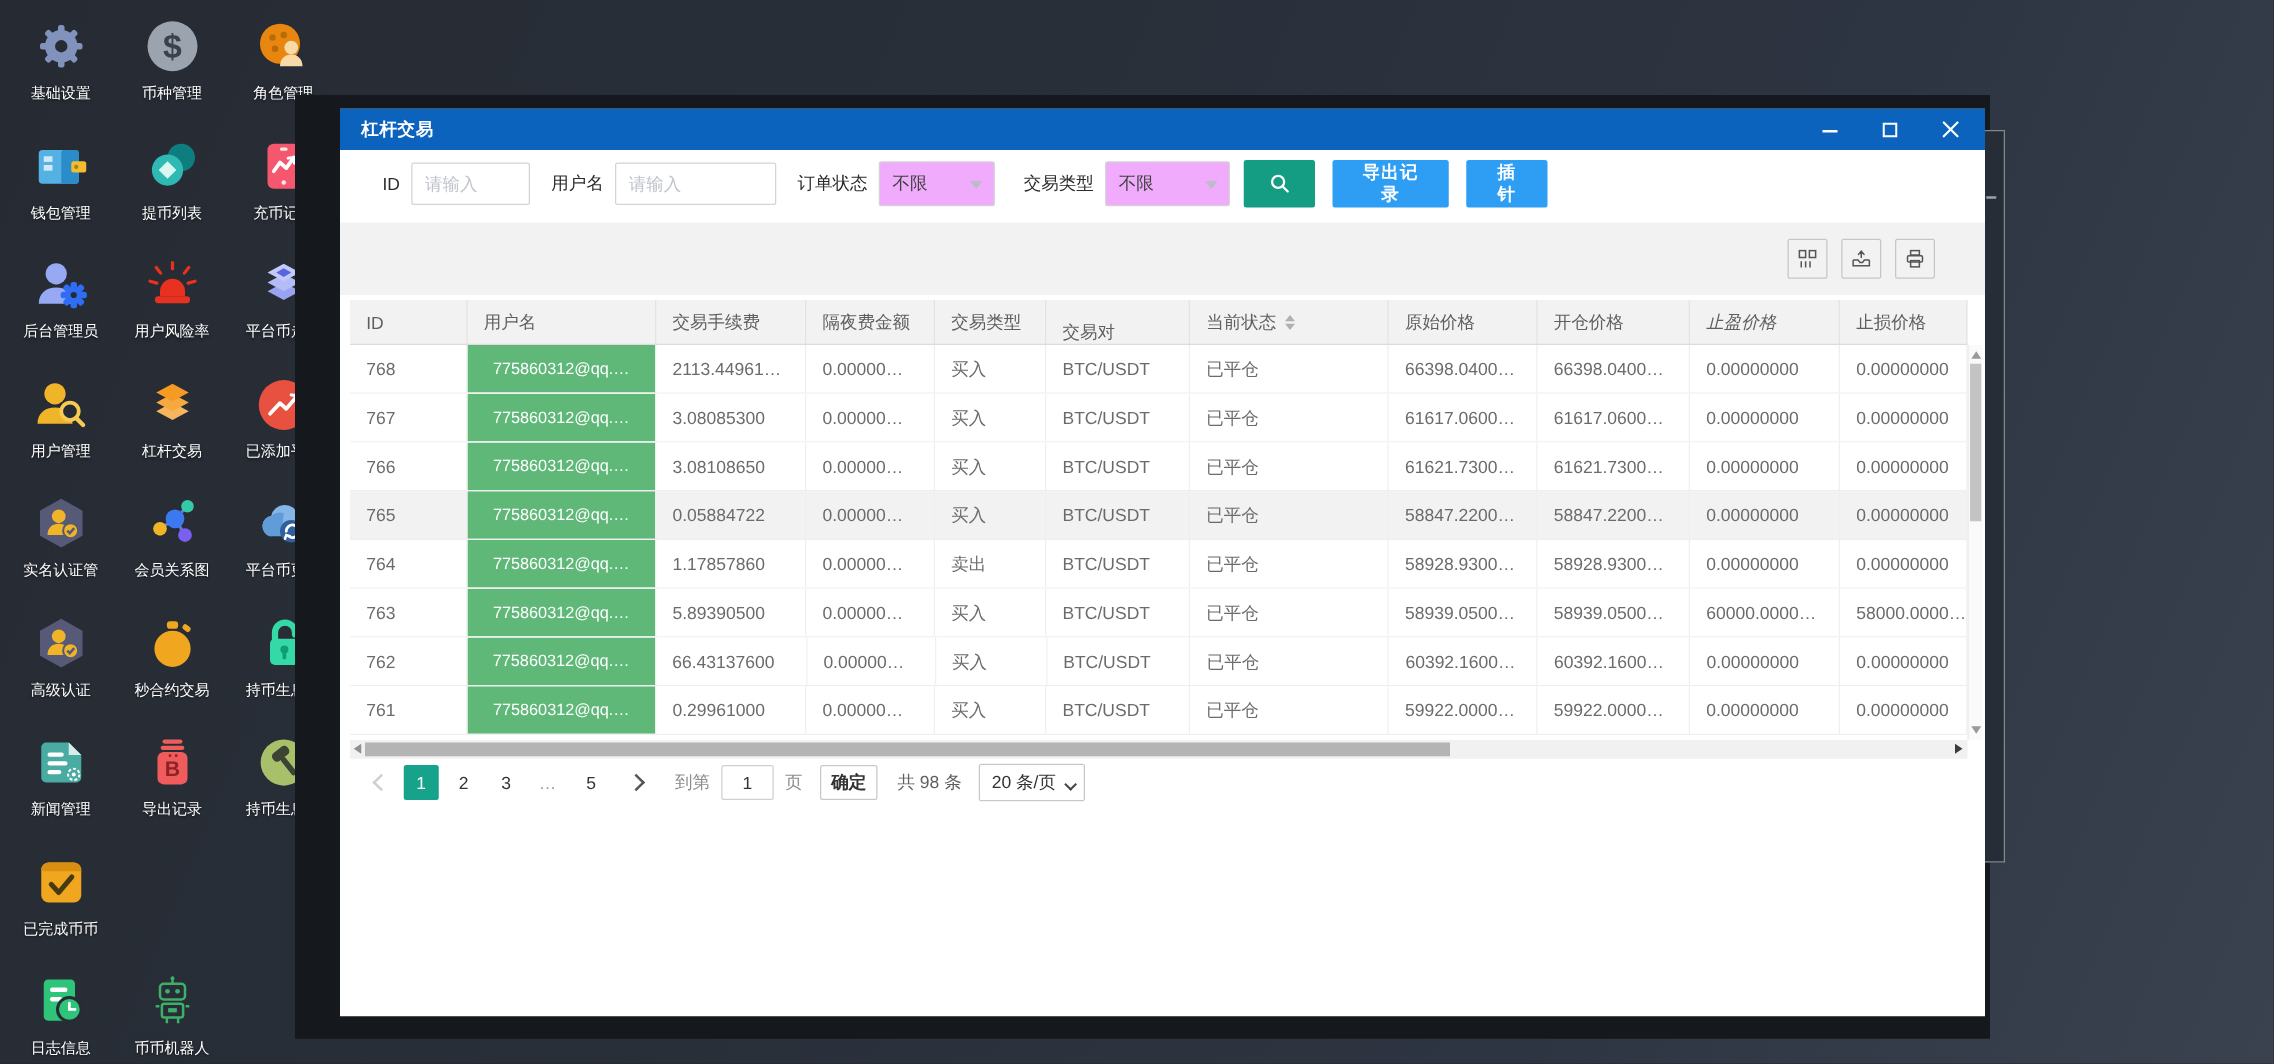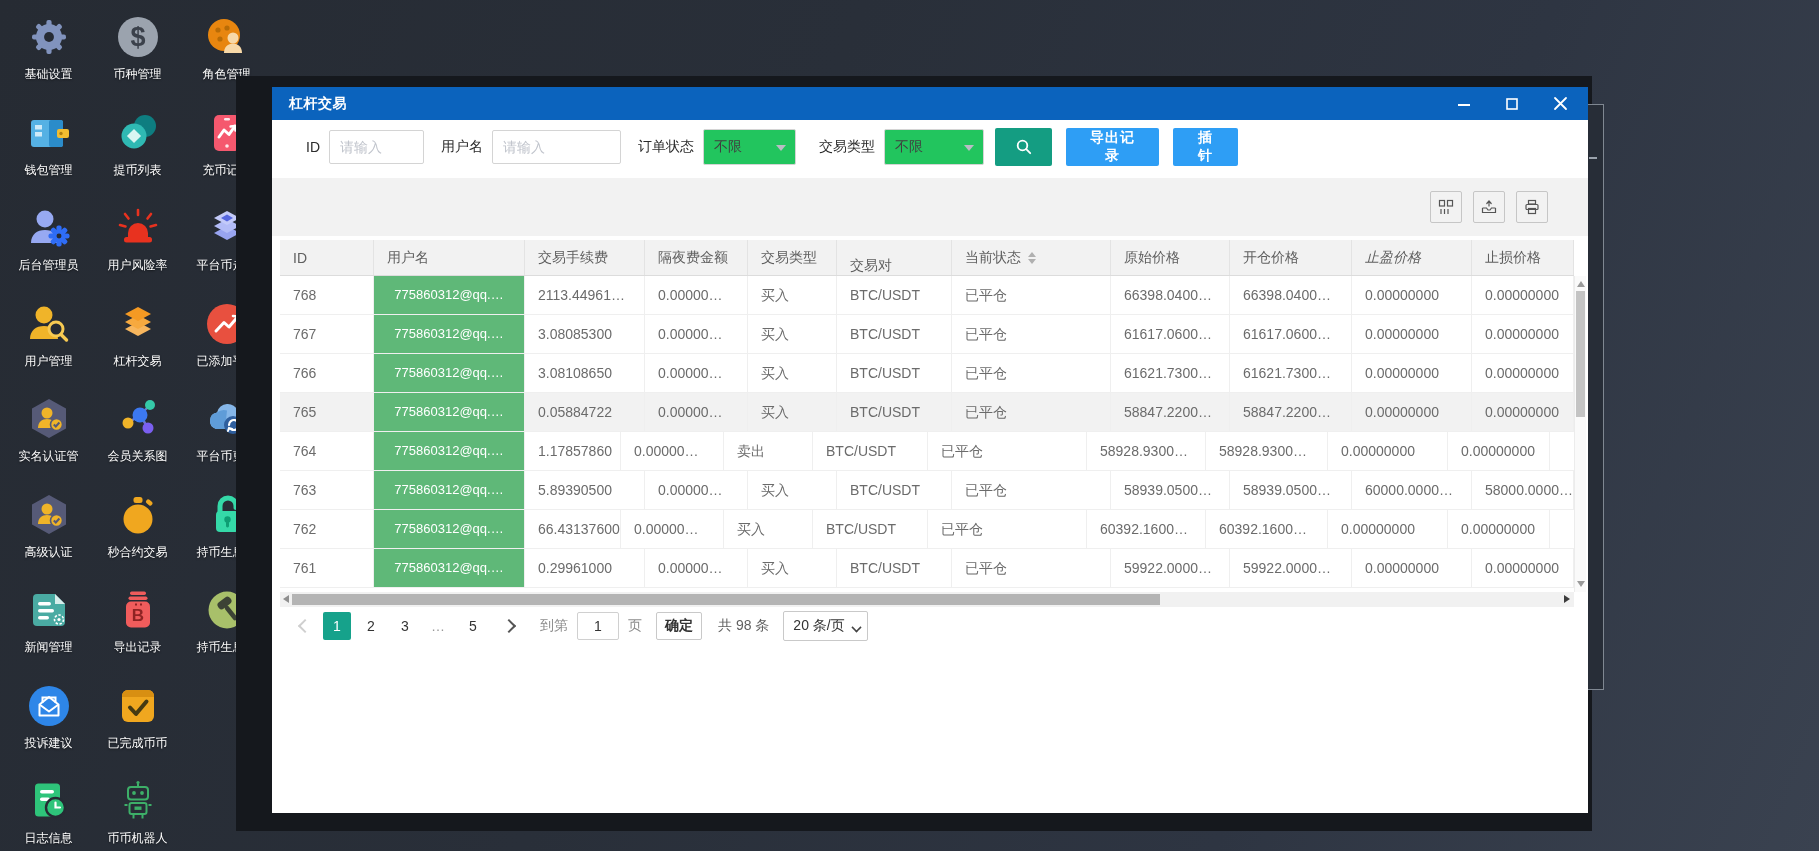--- a/index.html
+++ b/index.html
@@ -19,21 +19,21 @@
   .win{position:absolute;left:272px;top:87px;width:1316px;height:726px;background:#fff;}
   .titlebar{height:33px;background:#0b63bd;display:flex;align-items:center;padding:0 17px;box-sizing:border-box;}
   .titlebar .title{color:#fff;font-size:14px;font-weight:bold;letter-spacing:.5px;}
   .controls{margin-left:auto;display:flex;align-items:center;gap:26px;}
   .wbtn{width:22px;height:20px;display:flex;align-items:center;justify-content:center;cursor:pointer;}
   
   .filters{position:absolute;left:0;top:41px;right:0;height:38px;display:flex;align-items:center;padding-left:34px;}
   .flabel{font-size:14px;color:#2b2b2b;margin-right:9px;}
   .inp{height:34px;border:1px solid #d4d4d4;border-radius:2px;padding:0 10px;font-size:14px;color:#333;box-sizing:border-box;outline:none;}
   .inp::placeholder{color:#c0c4cc;}
-  .sel{height:36px;border:1px solid #d4d4d4;border-radius:2px;display:flex;align-items:center;padding:0 26px 0 10px;font-size:14px;color:#404040;position:relative;box-sizing:border-box;cursor:pointer;background:#22c55e;}
+  .sel{height:36px;border:1px solid #d4d4d4;border-radius:2px;display:flex;align-items:center;padding:0 26px 0 10px;font-size:14px;color:#404040;position:relative;box-sizing:border-box;cursor:pointer;background:#f0abfc;}
   .sel .caret{position:absolute;right:9px;top:15px;width:0;height:0;border-left:5px solid transparent;border-right:5px solid transparent;border-top:6px solid #b9bdc4;}
   .btn-search{width:57px;height:38px;background:#149d82;border:none;border-radius:2px;display:flex;align-items:center;justify-content:center;cursor:pointer;}
   .btn-blue{height:38px;background:#2e9ef5;color:#fff;font-size:14px;font-weight:bold;border:none;border-radius:2px;display:flex;align-items:center;justify-content:center;cursor:pointer;padding:0 20px;letter-spacing:1px;}
   
   .toolbar{position:absolute;left:0;top:91px;right:0;height:58px;background:#f2f2f2;display:flex;align-items:center;justify-content:flex-end;padding-right:40px;gap:11px;box-sizing:border-box;}
   .tool-btn{width:30px;height:30px;border:1px solid #c6c6c6;border-radius:2px;background:#f2f2f2;display:flex;align-items:center;justify-content:center;cursor:pointer;}
   
   .tablewrap{position:absolute;left:8px;top:153px;width:1294px;}
   .thead{display:flex;height:36px;background:#f2f2f2;border-bottom:1px solid #dcdcdc;box-sizing:border-box;}
   .hcell{display:flex;align-items:center;padding:0 13px;font-size:14px;color:#5f5f5f;border-right:1px solid #e3e3e3;box-sizing:border-box;white-space:nowrap;overflow:hidden;}
@@ -335,31 +335,20 @@
             <circle cx="22" cy="22" r="18.5" fill="#a8c06a"></circle>
             <rect x="12" y="11" width="15" height="8" rx="3.5" fill="#3c4335" transform="rotate(-38 19.5 15)"></rect>
             <line x1="22" y1="20" x2="30" y2="30" stroke="#3c4335" stroke-width="4.5" stroke-linecap="round"></line>
           </svg>
         </span>
         <span class="lbl">持币生息交</span>
       </div>
       <div class="tile">
         <span>
           <svg class="ic" viewBox="0 0 44 44" xmlns="http://www.w3.org/2000/svg">
-            <circle cx="22" cy="22" r="20" fill="#2e86e8"></circle>
-            <path d="M12.5,20.5 L22,13 L31.5,20.5 V31.5 H12.5 Z" fill="none" stroke="#fff" stroke-width="2" stroke-linejoin="round"></path>
-            <path d="M12.5,20.5 L22,27.5 L31.5,20.5" fill="none" stroke="#fff" stroke-width="2" stroke-linejoin="round"></path>
-            <path d="M15.5,19 V13.5 h13 V19" fill="none" stroke="#fff" stroke-width="2"></path>
-          </svg>
-        </span>
-        <span class="lbl">投诉建议</span>
-      </div>
-      <div class="tile">
-        <span>
-          <svg class="ic" viewBox="0 0 44 44" xmlns="http://www.w3.org/2000/svg">
             <rect x="6" y="6" width="32" height="32" rx="6" fill="#f0a71f"></rect>
             <path d="M6,13 a6,6 0 0 1 6,-7 h20 a6,6 0 0 1 6,7 z" fill="#d88f12"></path>
             <path d="M14,23.5 l6,6.5 L30.5,17.5" fill="none" stroke="#463a12" stroke-width="4" stroke-linecap="round" stroke-linejoin="round"></path>
           </svg>
         </span>
         <span class="lbl">已完成币币</span>
       </div>
       <div class="tile" style="grid-column-start: 1;">
         <span>
           <svg class="ic" viewBox="0 0 44 44" xmlns="http://www.w3.org/2000/svg">
@@ -570,21 +559,21 @@
             <div class="tcell" style="width: 119px;">58847.2200…</div>
             <div class="tcell" style="width: 122px;">58847.2200…</div>
             <div class="tcell" style="width: 120px;">0.00000000</div>
             <div class="tcell" style="width: 102px;">0.00000000</div>
           </div>
           <div class="trow">
             <div class="tcell" style="width: 94px;">764</div>
             <div class="tcell badge-cell" style="width: 151px;">
               <div class="badge">775860312@qq.…</div>
             </div>
-            <div class="tcell" style="width: 96px;">1.17857860</div>
+            <div class="tcell" style="width: 120px;">1.17857860</div>
             <div class="tcell" style="width: 103px;">0.00000…</div>
             <div class="tcell" style="width: 89px;">卖出</div>
             <div class="tcell" style="width: 115px;">BTC/USDT</div>
             <div class="tcell" style="width: 159px;">已平仓</div>
             <div class="tcell" style="width: 119px;">58928.9300…</div>
             <div class="tcell" style="width: 122px;">58928.9300…</div>
             <div class="tcell" style="width: 120px;">0.00000000</div>
             <div class="tcell" style="width: 102px;">0.00000000</div>
           </div>
           <div class="trow">
@@ -600,21 +589,21 @@
             <div class="tcell" style="width: 119px;">58939.0500…</div>
             <div class="tcell" style="width: 122px;">58939.0500…</div>
             <div class="tcell" style="width: 120px;">60000.0000…</div>
             <div class="tcell" style="width: 102px;">58000.0000…</div>
           </div>
           <div class="trow">
             <div class="tcell" style="width: 94px;">762</div>
             <div class="tcell badge-cell" style="width: 151px;">
               <div class="badge">775860312@qq.…</div>
             </div>
-            <div class="tcell" style="width: 96px;">66.43137600</div>
+            <div class="tcell" style="width: 121px;">66.43137600</div>
             <div class="tcell" style="width: 103px;">0.00000…</div>
             <div class="tcell" style="width: 89px;">买入</div>
             <div class="tcell" style="width: 115px;">BTC/USDT</div>
             <div class="tcell" style="width: 159px;">已平仓</div>
             <div class="tcell" style="width: 119px;">60392.1600…</div>
             <div class="tcell" style="width: 122px;">60392.1600…</div>
             <div class="tcell" style="width: 120px;">0.00000000</div>
             <div class="tcell" style="width: 102px;">0.00000000</div>
           </div>
           <div class="trow">

